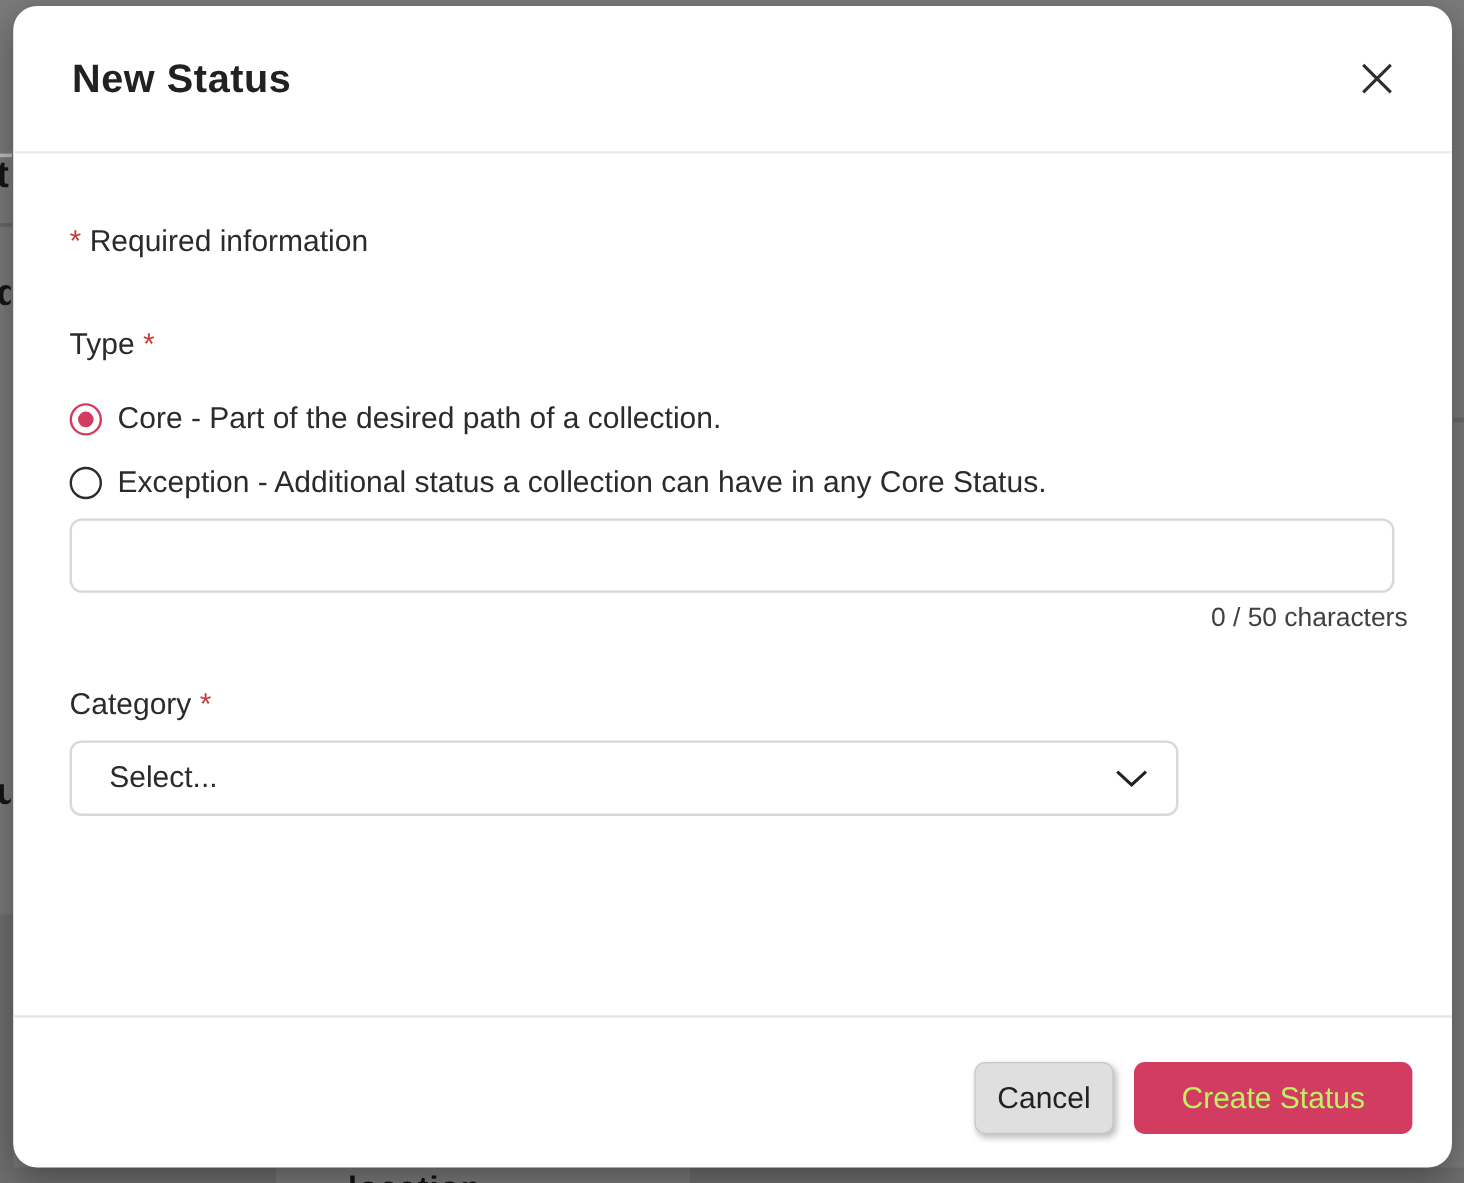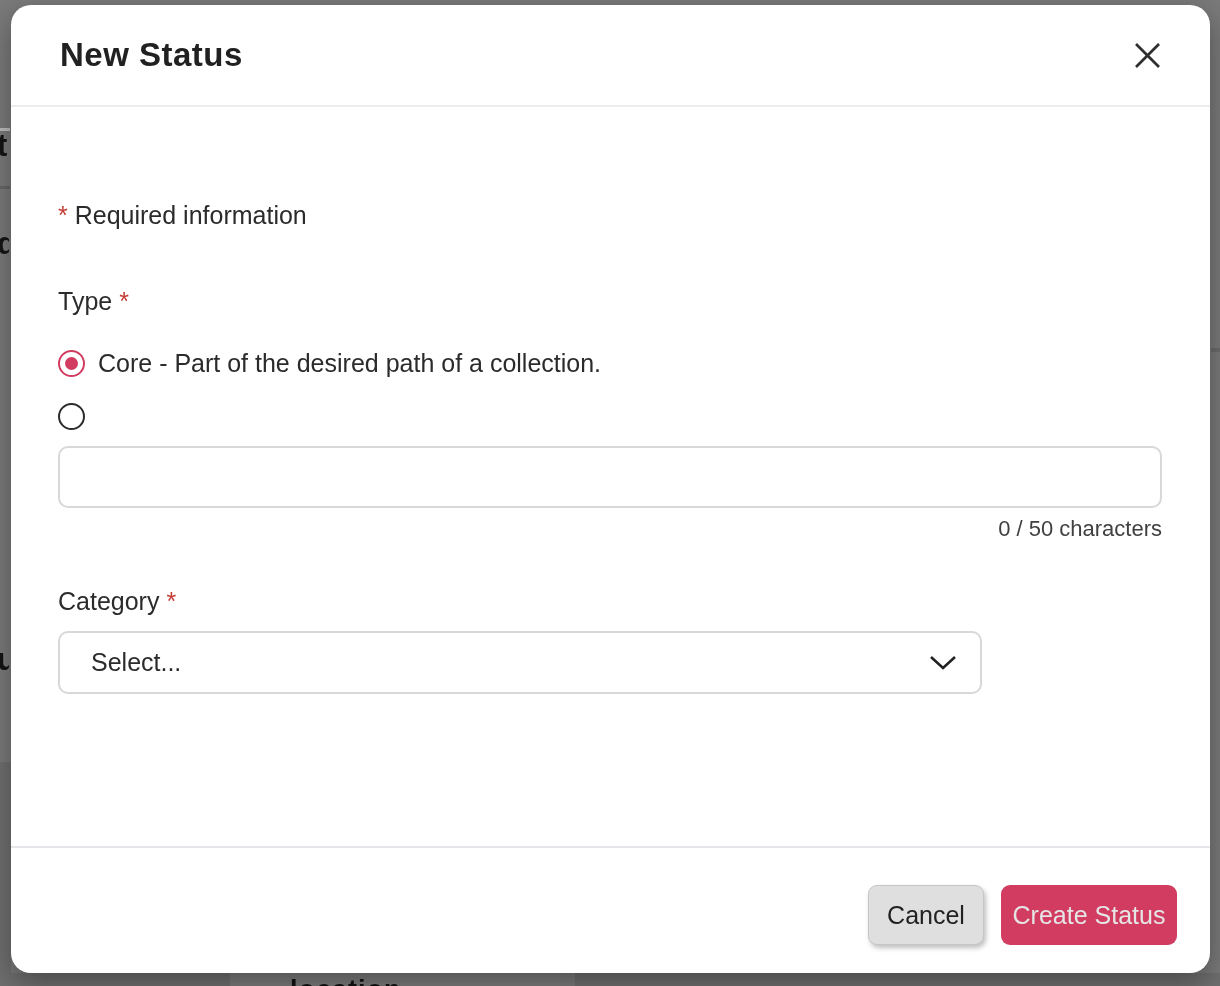--- a/index.html
+++ b/index.html
@@ -31,32 +31,32 @@
   
   .modal {
     position: absolute; left: 11px; top: 5px;
     width: 1199px; height: 968px;
     background: #ffffff; border-radius: 20px;
     box-shadow: 0 10px 30px rgba(0,0,0,0.35);
     display: flex; flex-direction: column;
   }
 
   .modal-header {
-    height: 102px; flex: 0 0 auto;
+    height: 123px; flex: 0 0 auto;
     display: flex; align-items: center; justify-content: space-between;
     padding: 0 41px 0 49px;
     border-bottom: 2px solid #ececec;
   }
   .modal-title { font-size: 33px; font-weight: bold; color: #212121; letter-spacing: 0.5px; }
   .close-btn {
     width: 44px; height: 44px; border: none; background: transparent;
     display: flex; align-items: center; justify-content: center; cursor: pointer;
   }
 
-  .modal-body { flex: 1 1 auto; padding: 0 48px 0 47px; margin-top: 35px; }
+  .modal-body { flex: 1 1 auto; padding: 0 37px 0 47px; }
 
   .required-note {
     margin-top: 58px; font-size: 25px; color: #2b2b2b; line-height: 30px;
   }
   .asterisk { color: #c43d35; }
 
   .field-label {
     font-size: 25px; color: #2b2b2b; line-height: 30px;
   }
   .type-label { margin-top: 56px; }
@@ -103,21 +103,21 @@
   .btn {
     height: 60px; border-radius: 9px; font-family: "Liberation Sans", sans-serif;
     font-size: 25px; display: flex; align-items: center; justify-content: center;
     cursor: pointer;
   }
   .btn-cancel {
     width: 116px; background: #dfdfdf; border: 1px solid #c6c6c6; color: #222222;
     box-shadow: 2px 3px 5px rgba(0,0,0,0.25);
   }
   .btn-create {
-    width: 176px; background: #d23c61; border: none; color: #e5e5e5;
+    width: 232px; background: #d23c61; border: none; color: #bef264;
   }
 </style>
 </head>
 <body>
 
 <div class="backdrop">
   <span class="bg-light-strip"></span>
   <span class="bg-divider-left"></span>
   <span class="bg-edge-letter" style="top:130px">t</span>
   <span class="bg-edge-letter" style="top:228px">d</span>
@@ -160,20 +160,21 @@
       <div class="radio-row">
         <span class="radio checked">
             <span class="dot"></span>
           </span>
         <span class="radio-label">Core - Part of the desired path of a collection.</span>
       </div>
       <div class="radio-row">
         <span class="radio">
             <span class="dot"></span>
           </span>
+        <span class="radio-label">Exception - Additional status a collection can have in any Core Status.</span>
       </div>
     </div>
 
     <input class="text-input" type="text" value="" style="">
     <div class="char-counter">0 / 50 characters</div>
 
     <div class="field-label category-label">
       <span>Category</span>
       <span class="asterisk">*</span>
     </div>

